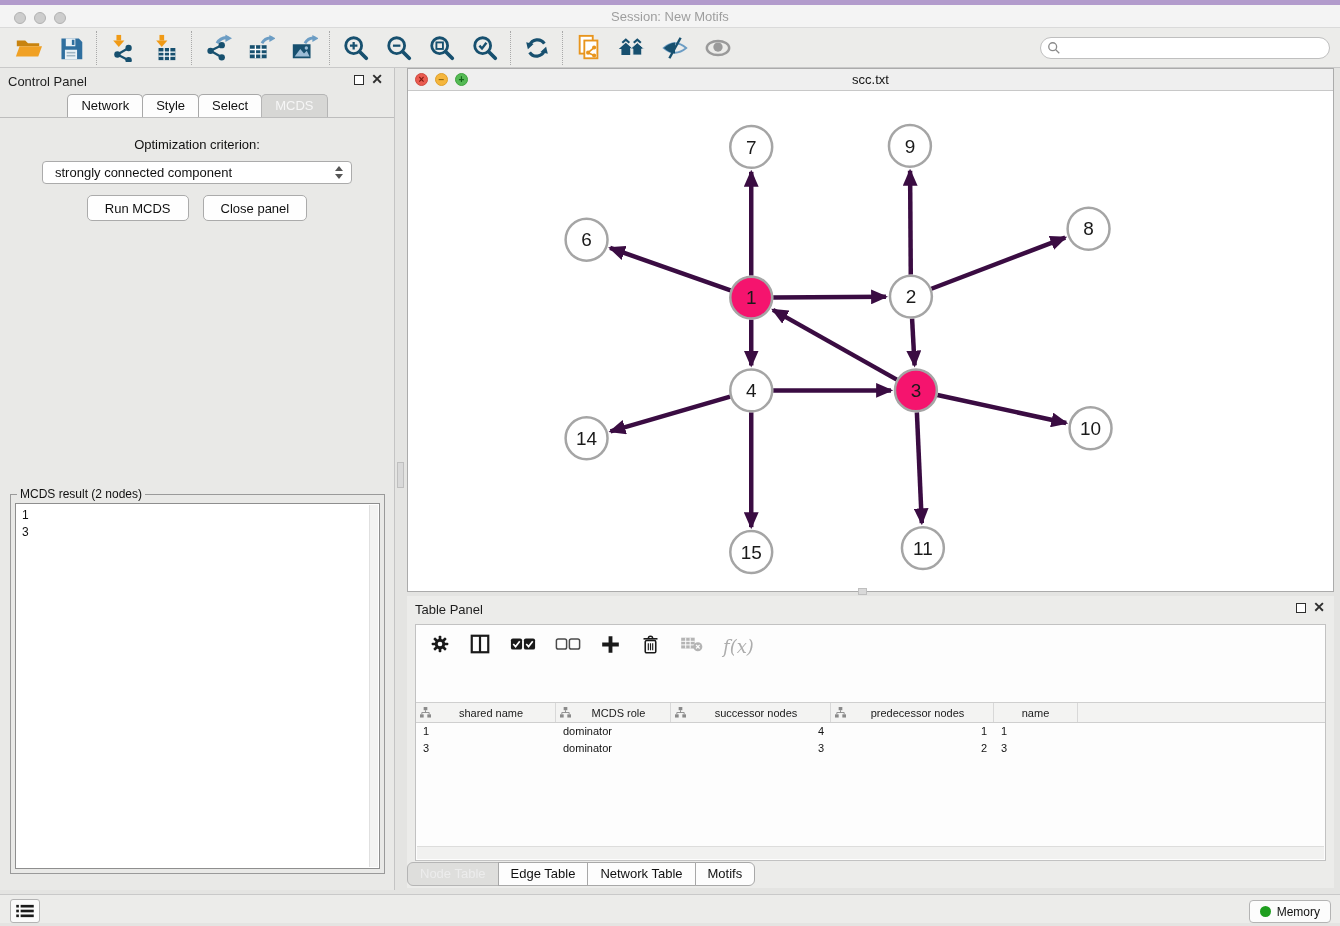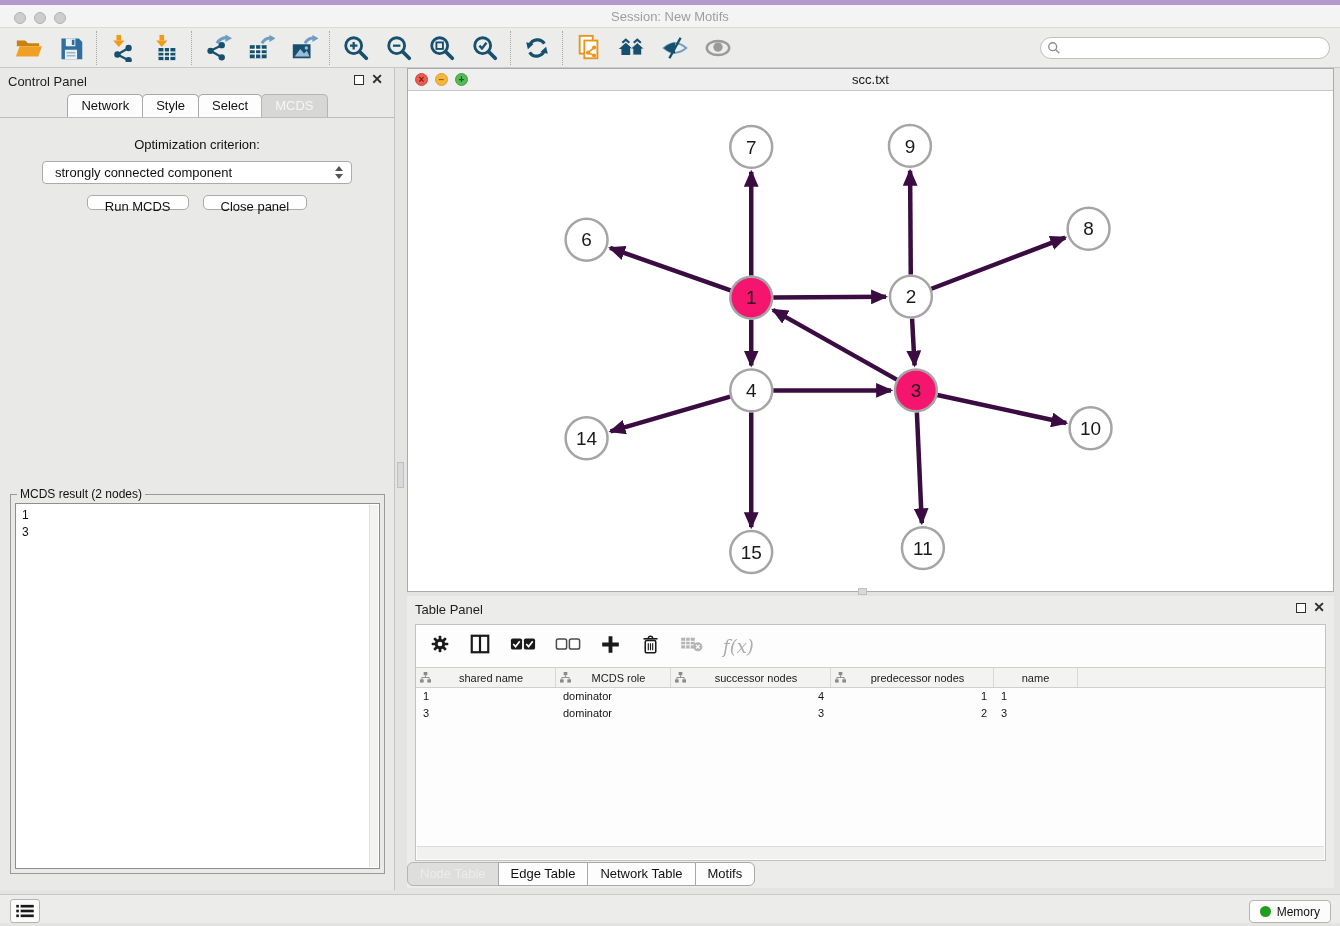--- a/index.html
+++ b/index.html
@@ -37,21 +37,21 @@
     padding:3px 13px 2px; border-radius:5px 5px 0 0; margin-right:-1px; color:#111; }
   .tab.active { background:#D7D7D5; color:#F6F6F6; border-color:#B5B5B5; }
   .cp-content { position:absolute; left:0; right:0; top:49px; bottom:0; border-top:1px solid #BDBDBD; }
   .opt-label { margin-top:19px; text-align:center; font-size:13px; color:#111; }
   .dropdown { position:relative; margin:9px auto 0; width:310px; height:23px; background:#FFF;
     border:1px solid #ABABAB; border-radius:4px; font-size:13px; line-height:21px; padding-left:12px; color:#111; }
   .updown { position:absolute; right:8px; top:4px; display:flex; flex-direction:column; align-items:center; }
   .tri-up { width:0; height:0; border-left:4px solid transparent; border-right:4px solid transparent; border-bottom:5px solid #555; }
   .tri-dn { width:0; height:0; border-left:4px solid transparent; border-right:4px solid transparent; border-top:5px solid #555; margin-top:3px; }
   .btnrow { margin-top:11px; display:flex; justify-content:center; gap:14px; }
-  .pbtn { height:15px; padding:0 17px; background:#FEFEFE; border:1px solid #ABABAB; border-radius:5px;
+  .pbtn { height:26px; padding:0 17px; background:#FEFEFE; border:1px solid #ABABAB; border-radius:5px;
     font-size:13px; color:#111; line-height:21px; }
   .result-fs { position:absolute; left:10px; top:426px; width:375px; height:380px;
     border:1px solid #9A9A9A; background:#E9E9E7; }
   .result-legend { position:absolute; top:-8px; left:6px; background:#E9E9E7; padding:0 3px; font-size:12px; color:#111; }
   .result-box { position:absolute; inset:8px 4px 4px 4px; background:#FFF; border:1px solid #8E8E8E; }
   .result-text { padding:3px 6px; font-size:12px; line-height:17px; white-space:pre; color:#111; }
   .result-scroll { position:absolute; top:1px; bottom:1px; right:1px; width:9px; background:#F3F3F2; border-left:1px solid #E0E0E0; }
 
   
   .netwin { position:absolute; left:407px; top:68px; width:927px; height:524px; background:#FFF; border:1px solid #ABABAB; }
@@ -70,21 +70,21 @@
   .hgrip { position:absolute; left:858px; top:588px; width:9px; height:7px; background:#D9D9D9; border:1px solid #BFBFBF; }
 
   
   .tablepanel { position:absolute; left:407px; top:596px; width:927px; height:292px; background:#ECECEA; }
   .tp-head { position:relative; height:26px; }
   .tp-head .ptitle { position:absolute; left:8px; top:6px; font-size:13px; color:#1E1E1E; }
   .tp-float { right:28px; } .tp-close { right:9px; }
   .tp-box { position:absolute; left:8px; right:8px; top:28px; bottom:27px; background:#FDFDFD; border:1px solid #C2C2C2; }
   .tp-toolbar { height:42px; display:flex; align-items:center; gap:19px; padding-left:14px; }
   .fx { font-family:"DejaVu Serif", serif; font-style:italic; font-size:18px; color:#ADADAD; }
-  .tbl-header { display:flex; height:21px; background:#F3F3F2; border-top:1px solid #CFCFCF; border-bottom:1px solid #CFCFCF; }
+  .tbl-header { display:flex; height:21px; background:#F3F3F2; border-top:1px solid #CFCFCF; border-bottom:1px solid #CFCFCF;margin-top:35px; }
   .th { display:flex; align-items:center; border-right:1px solid #D8D8D8; font-size:11px; color:#202020; padding:0 4px; }
   .th .thlabel { flex:1; text-align:center; }
   .tbl-row { display:flex; height:17px; }
   .td { font-size:11px; color:#141414; padding:0 7px; line-height:17px; overflow:hidden; }
   .tp-scroll { position:absolute; left:1px; right:1px; bottom:1px; height:13px; background:#F1F1F0; border-top:1px solid #DDDDDC; }
   .tp-tabs { position:absolute; left:0; right:0; bottom:2px; height:24px; display:flex; }
   .btab { border:1px solid #A8A8A8; background:#FDFDFD; font-size:13px; padding:3px 12px; margin-right:-1px; color:#111; }
   .btab:first-child { border-radius:6px 0 0 6px; }
   .btab:last-child { border-radius:0 6px 6px 0; }
   .btab.active { background:#DEDEDC; color:#ECECEC; border-color:#B5B5B5; }

